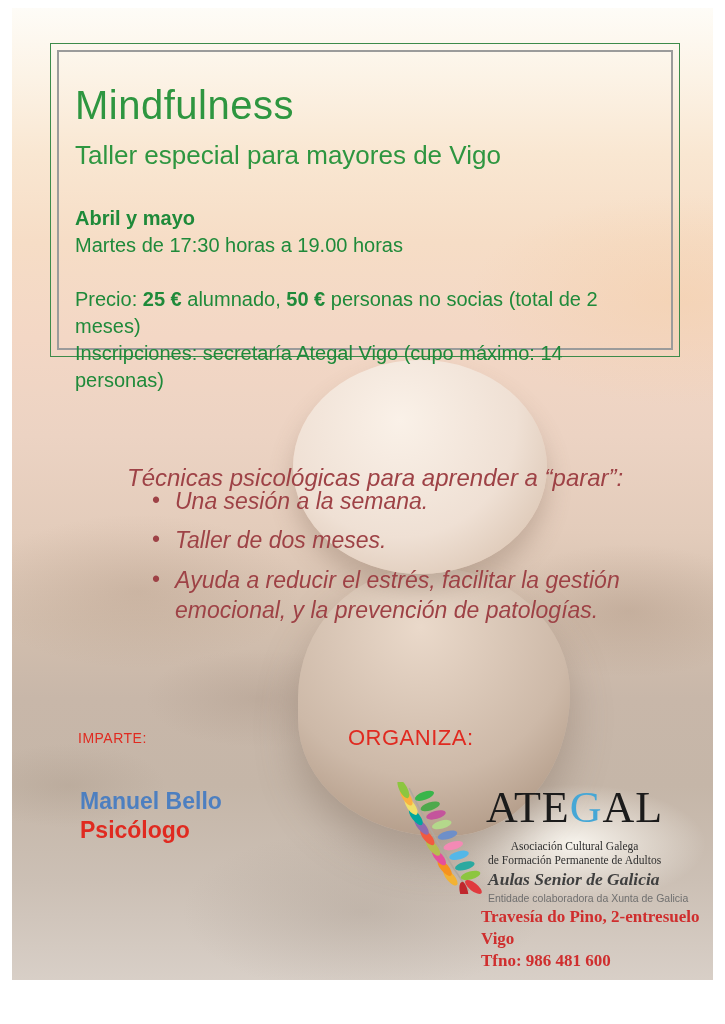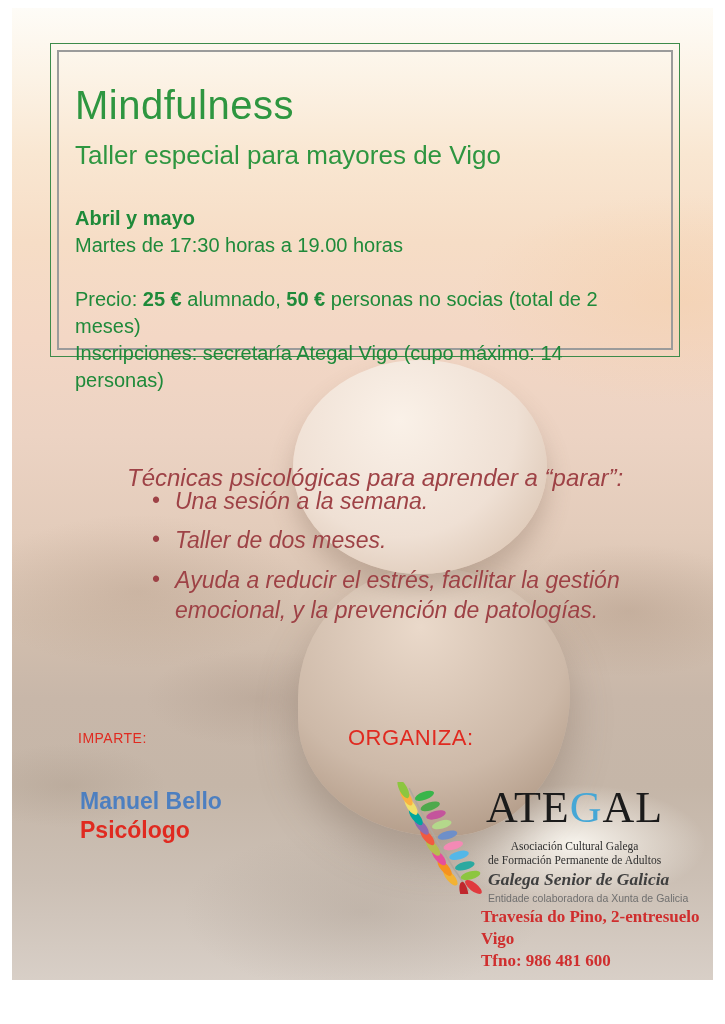--- a/index.html
+++ b/index.html
@@ -135,21 +135,21 @@
         <ellipse cx="79" cy="114" rx="10.5" ry="4.2" transform="rotate(78 79 114)" fill="#c0272d"></ellipse>
       </g>
   </svg>
 
   <div class="wordmark"><span>ATE</span><span class="gblue">G</span><span>AL</span></div>
 
   <div class="tagline">
     <div>Asociación Cultural Galega</div>
     <div>de Formación Permanente de Adultos</div>
   </div>
-  <div class="program">Galega Senior de Galicia</div>
+  <div class="program">Aulas Senior de Galicia</div>
   <div class="program-sub">Entidade colaboradora da Xunta de Galicia</div>
 
   <div class="address">
     <div>Travesía do Pino, 2-entresuelo</div>
     <div>Vigo</div>
     <div>Tfno: 986 481 600</div>
   </div>
 
 </div>
 

